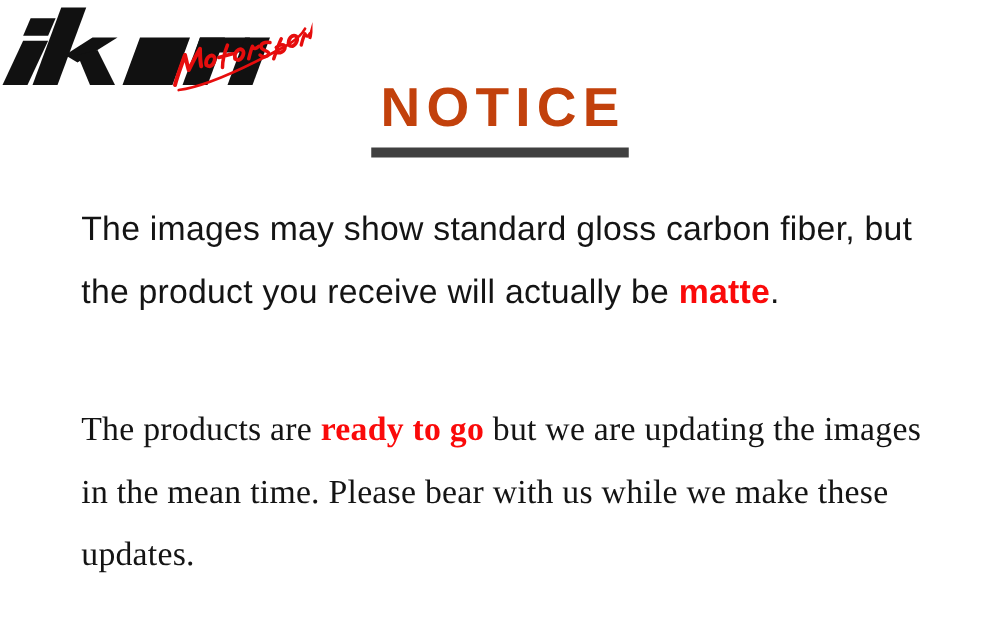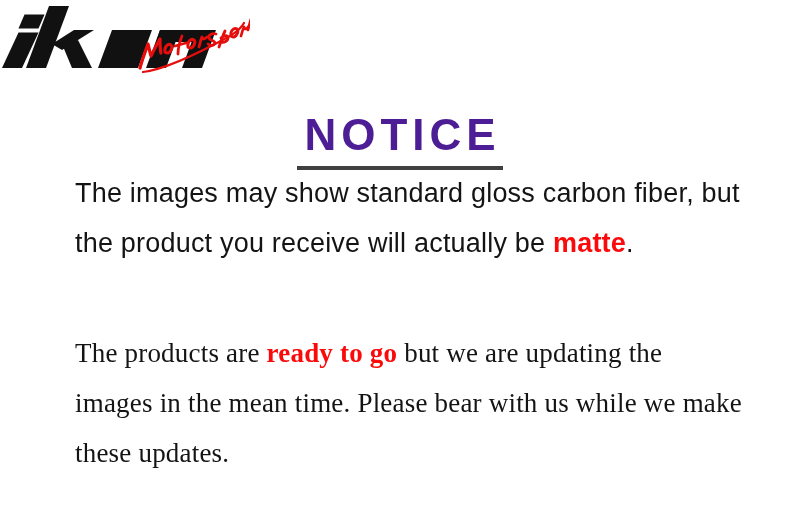--- a/index.html
+++ b/index.html
@@ -40,41 +40,40 @@
     text-align: center;
   }
   #notice-title {
     display: inline-block;
     font-family: "Liberation Sans", sans-serif;
     font-weight: bold;
     font-size: 44px;
     line-height: 50px;
     letter-spacing: 5px;
     text-indent: 5px;
-    color: #4c1d95;
+    color: #c2410c;
     padding: 0 2px 6px 2px;
-    border-bottom: 4px solid #404040;
-    margin-top: 48px;
+    border-bottom: 8px solid #404040;
   }
 
   
   #notice-body {
     position: absolute;
     left: 65px;
     top: 158px;
     width: 690px;
   }
   .notice-paragraph {
     font-family: "Liberation Sans", sans-serif;
     font-weight: normal;
     font-size: 27px;
     line-height: 50px;
     color: #141414;
     letter-spacing: 0.2px;
-    margin: 10px;
+    margin: 0;
   }
   #paragraph-two {
     margin-top: 60px;
     font-family: Liberation Serif, serif;
   }
   .emphasis-red {
     color: #fa0a0a;
     font-weight: bold;
   }
 </style>

